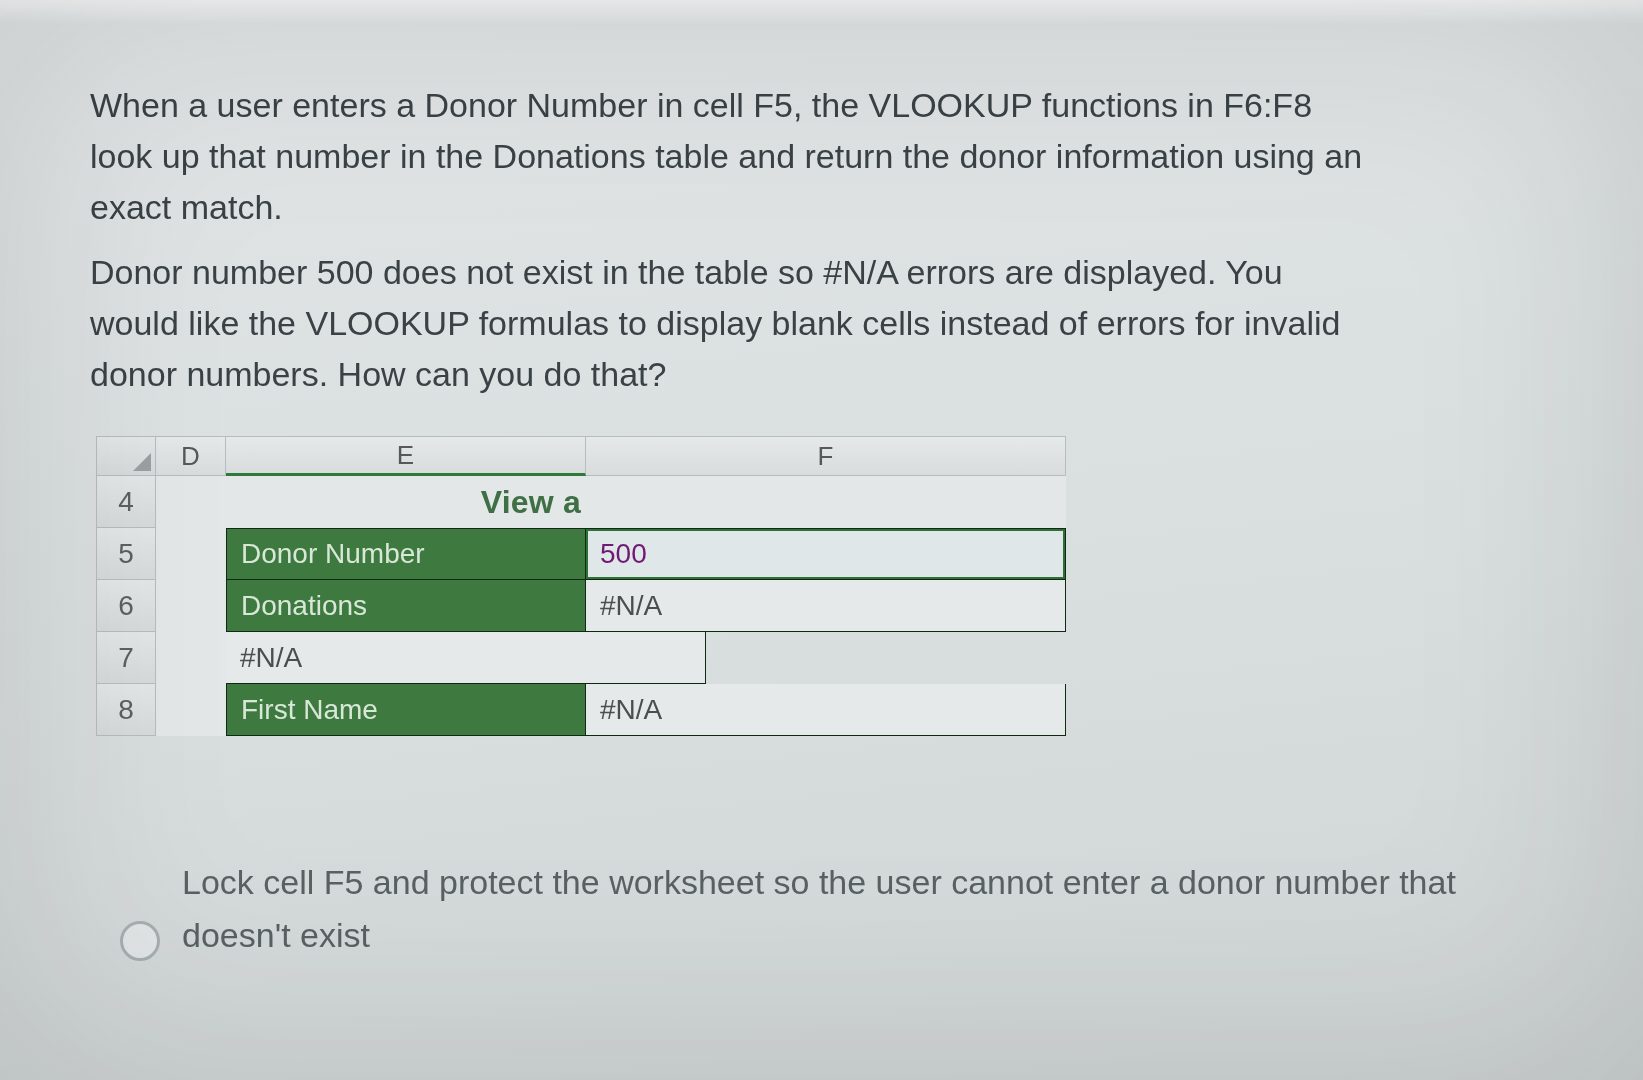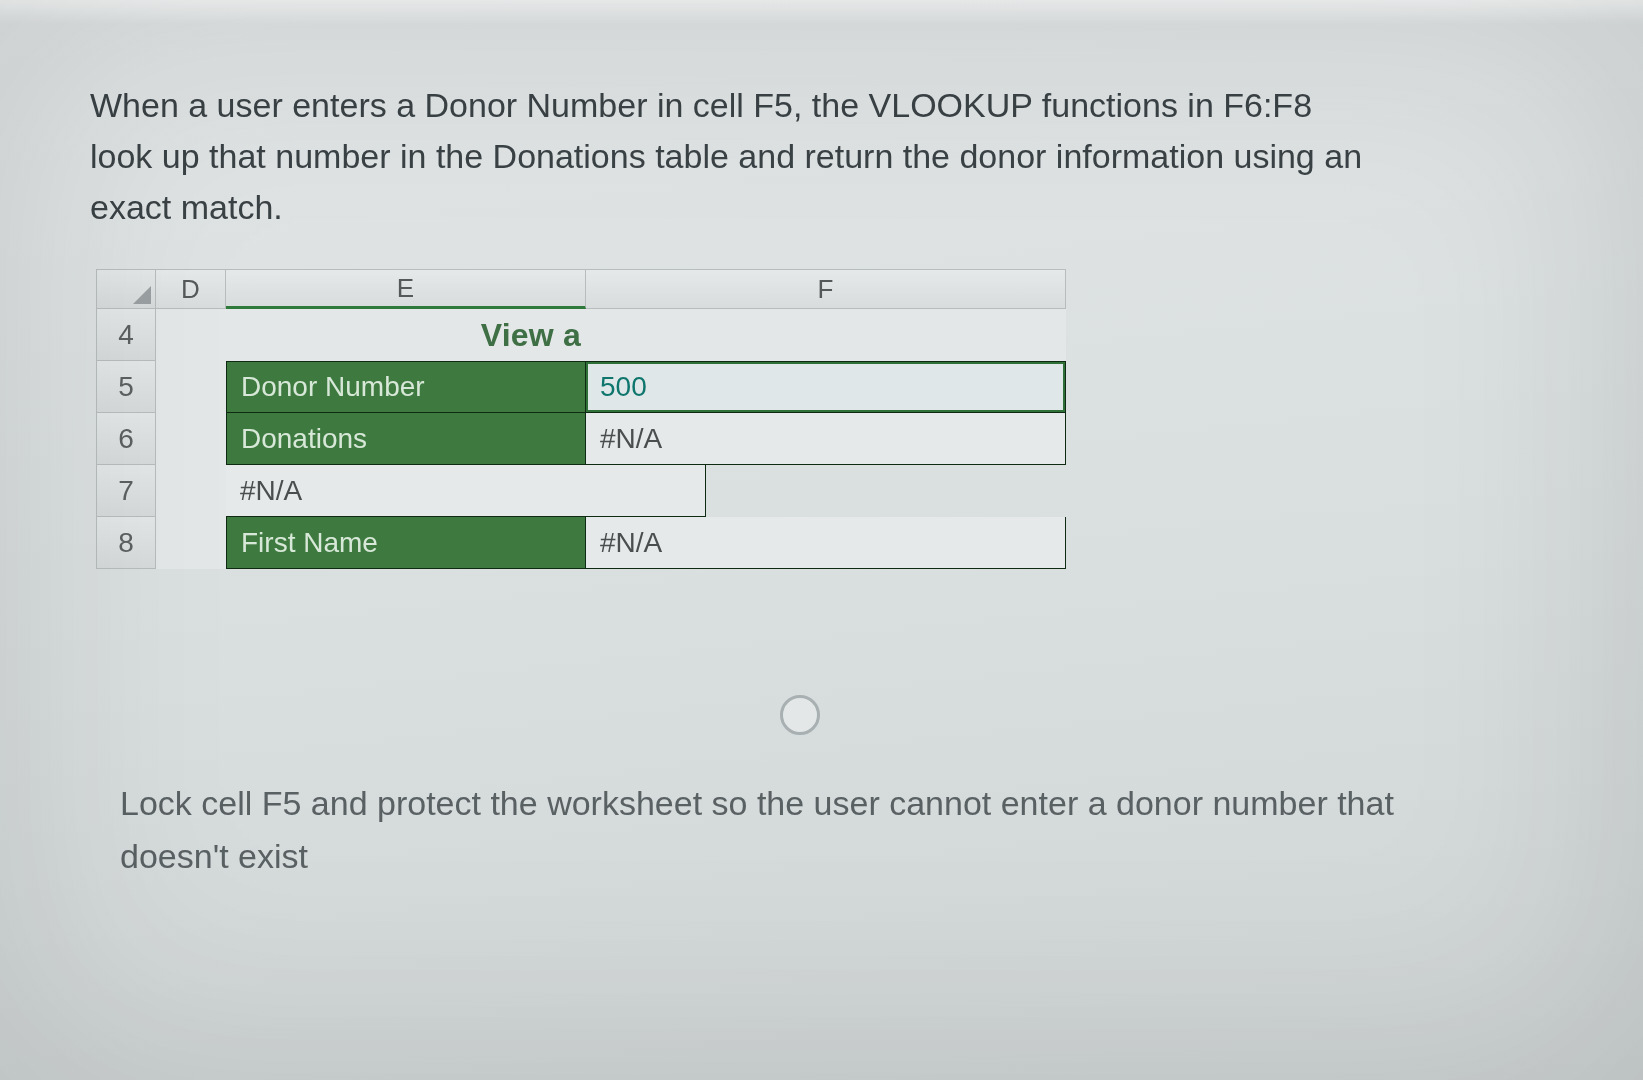--- a/index.html
+++ b/index.html
@@ -142,39 +142,38 @@
     border: 1px solid #0f2a12;
     border-right: none;
     text-align: right;
   }
   .data-table .fcol {
     background: #e6e9e9;
     border: 1px solid #0f2a12;
   }
   .data-table .fcol.selected {
     background: #dfe7e8;
-    color: #0f766e;
+    color: #701a75;
     box-shadow: inset 0 0 0 2px #2f6f38;
   }
   .data-table .cellrow + .cellrow .ecol,
   .data-table .cellrow + .cellrow .fcol {
     border-top: none;
   }
   .data-table .cellrow .ecol { border-right: 1px solid #0f2a12; }
   .data-table .fcol { border-left: none; }
 
   
   .option {
     margin-top: 120px;
     margin-left: 30px;
     display: flex;
-    align-items: center;
-    gap: 42px;
+    align-items: flex-end;
+    gap: 22px;
     max-width: 1360px;
-    flex-direction: column;
   }
   .radio {
     width: 34px;
     height: 34px;
     border-radius: 50%;
     border: 3px solid #a9b0b1;
     background: #e3e7e7;
     margin-top: 6px;
     flex: 0 0 auto;
   }
@@ -193,20 +192,21 @@
   }
 </style>
 </head>
 <body>
 
 <div class="page">
   <div class="halo-top"></div>
 
   <div class="question-text">
     <p>When a user enters a Donor Number in cell F5, the VLOOKUP functions in F6:F8 look up that number in the Donations table and return the donor information using an exact match.</p>
+    <p>Donor number 500 does not exist in the table so #N/A errors are displayed. You would like the VLOOKUP formulas to display blank cells instead of errors for invalid donor numbers. How can you do that?</p>
   </div>
 
   <div class="sheet-wrap">
     <div class="col-headers">
       <div class="rowhdr-corner"></div>
       <div class="colcell col-D">D</div>
       <div class="colcell col-E">E</div>
       <div class="colcell col-F">F</div>
     </div>
 

